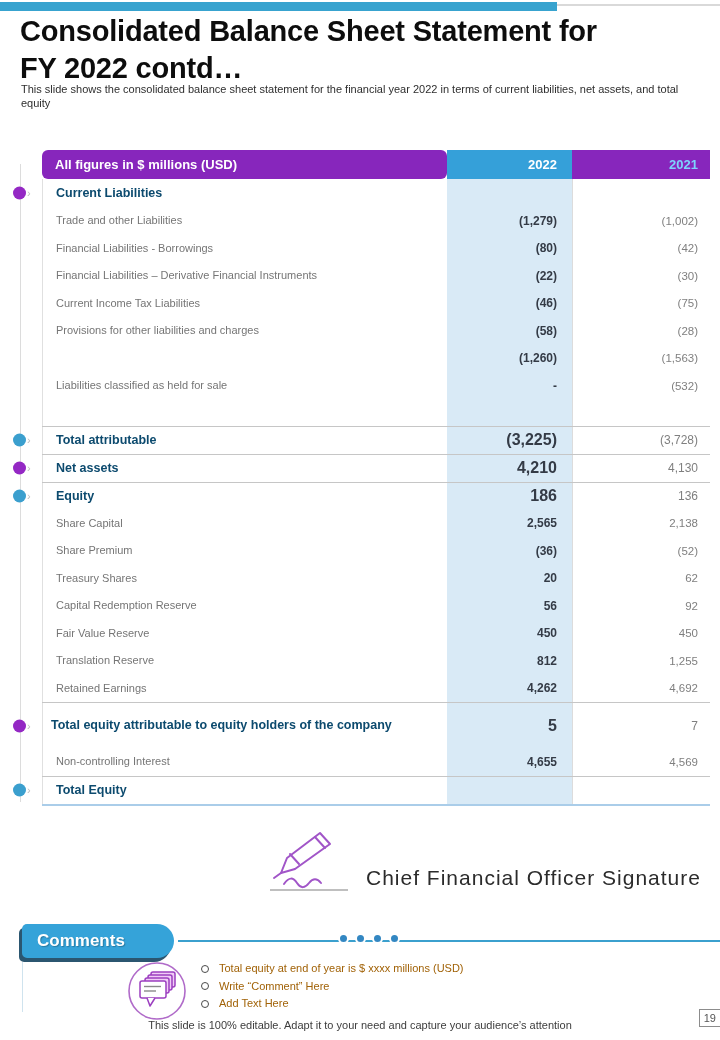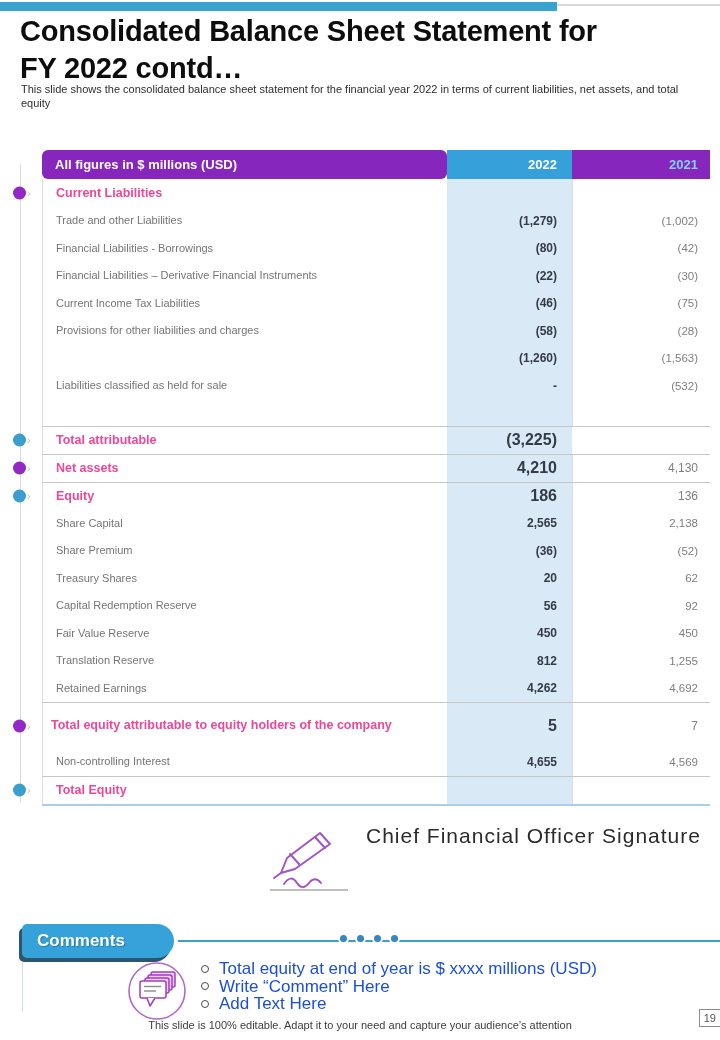--- a/index.html
+++ b/index.html
@@ -22,45 +22,45 @@
   .thead .h-2022 { width:125px; background:#35a0d9; color:#fff; font-size:13px; font-weight:700; display:flex; align-items:center; justify-content:flex-end; padding-right:15px; }
   .thead .h-2021 { flex:1; background:#8726bc; color:#7dd3fc; font-size:13px; font-weight:700; display:flex; align-items:center; justify-content:flex-end; padding-right:12px; }
   .tbody { border-bottom:2px solid #aacde9; }
   .trow { position:relative; display:flex; align-items:center; height:27.5px; }
   .trow.section, .trow.total { height:28px; }
   .trow.total2 { height:46px; }
   .trow.spacer { height:26px; }
   .trow.line-above { border-top:1px solid #c6c6c6; }
   .cell { height:100%; display:flex; align-items:center; }
   .c-label { width:405px; padding-left:13px; font-size:11px; color:#757575; border-left:1px solid #e0e0e0; line-height:13px; }
-  .section .c-label, .total .c-label, .total2 .c-label { font-size:12.5px; font-weight:700; color:#ec4899; }
+  .section .c-label, .total .c-label, .total2 .c-label { font-size:12.5px; font-weight:700; color:#0c4a6e; }
   .total2 .c-label { padding-right:50px;padding-left:8px; }
   .c-2022 { width:125px; background:#d9eaf6; justify-content:flex-end; padding-right:15px; font-size:12px; font-weight:700; color:#343b46; }
   .c-2021 { flex:1; justify-content:flex-end; padding-right:12px; font-size:11.5px; color:#7f7f7f; border-left:1px solid #dcdcdc; }
   .total .c-2022, .total2 .c-2022 { font-size:16px; }
   .total .c-2021, .total2 .c-2021 { font-size:12px; }
   .marker { position:absolute; left:-29px; top:50%; transform:translateY(-50%); display:flex; align-items:center; }
   .marker .dot { width:13px; height:13px; border-radius:50%; }
   .marker.purple .dot { background:#9428c4; }
   .marker.blue .dot { background:#3b9fce; }
   .marker .chev { font-size:11px; color:#bdbdbd; margin-left:1px; line-height:1; }
 
   
-  .signature { position:absolute; left:268px; top:824px; display:flex; align-items:flex-start; }
+  .signature { position:absolute; left:268px; top:824px; display:flex; align-items:flex-end; }
   .sig-text { font-size:21px; color:#2b2b2b; letter-spacing:1px; margin-left:14px; padding-bottom:4px; white-space:nowrap; }
 
   
   .comments-badge { position:absolute; left:22px; top:924px; width:152px; height:34px; background:#35a3d9; border-radius:5px 17px 17px 5px; box-shadow:-3px 4px 0 #2b5670; display:flex; align-items:center; padding-left:15px; z-index:2; }
   .comments-badge span { color:#fff; font-size:17px; font-weight:700; text-shadow:1px 1px 1px rgba(0,0,0,0.25); }
   .comments-line { position:absolute; left:178px; top:940px; right:0; height:2px; background:#3ba0ce; }
   .comments-dots { position:absolute; left:338px; top:933px; display:flex; gap:6px; z-index:2; }
   .comments-dots .cdot { width:11px; height:11px; border-radius:50%; background:#3387c2; border:2px solid #ffffff; }
   .comments-icon { position:absolute; left:126px; top:960px; }
   .comments-list { position:absolute; left:201px; top:960px; width:470px; }
-  .comments-list .citem { display:flex; align-items:flex-start; font-size:17px; color:#1d4ed8; line-height:17.5px; }
+  .comments-list .citem { display:flex; align-items:flex-start; font-size:11px; color:#a16207; line-height:17.5px; }
   .comments-list .citem::before { content:""; flex:0 0 auto; width:6px; height:6px; border:1.5px solid #4a4a4a; border-radius:50%; margin:4.5px 10px 0 0; }
   .left-accent { position:absolute; left:22px; top:962px; width:1px; height:50px; background:#cfe3ee; }
 
   
   .footer { position:absolute; left:0; right:0; top:1019px; text-align:center; font-size:11px; color:#3d3d3d; }
   .page-box { position:absolute; right:-3px; top:1009px; border:1px solid #8c8c8c; background:#fff; padding:2px 6px 2px 4px; font-size:11px; color:#555; }
 </style>
 </head>
 <body>
 
@@ -149,20 +149,21 @@
       <div class="cell c-2021"></div>
     </div>
 
     <div class="trow total line-above">
       <span class="marker blue">
             <span class="dot"></span>
             <span class="chev">›</span>
           </span>
       <div class="cell c-label">Total attributable</div>
       <div class="cell c-2022">(3,225)</div>
+      <div class="cell c-2021">(3,728)</div>
     </div>
 
     <div class="trow total line-above">
       <span class="marker purple">
             <span class="dot"></span>
             <span class="chev">›</span>
           </span>
       <div class="cell c-label">Net assets</div>
       <div class="cell c-2022">4,210</div>
       <div class="cell c-2021">4,130</div>

